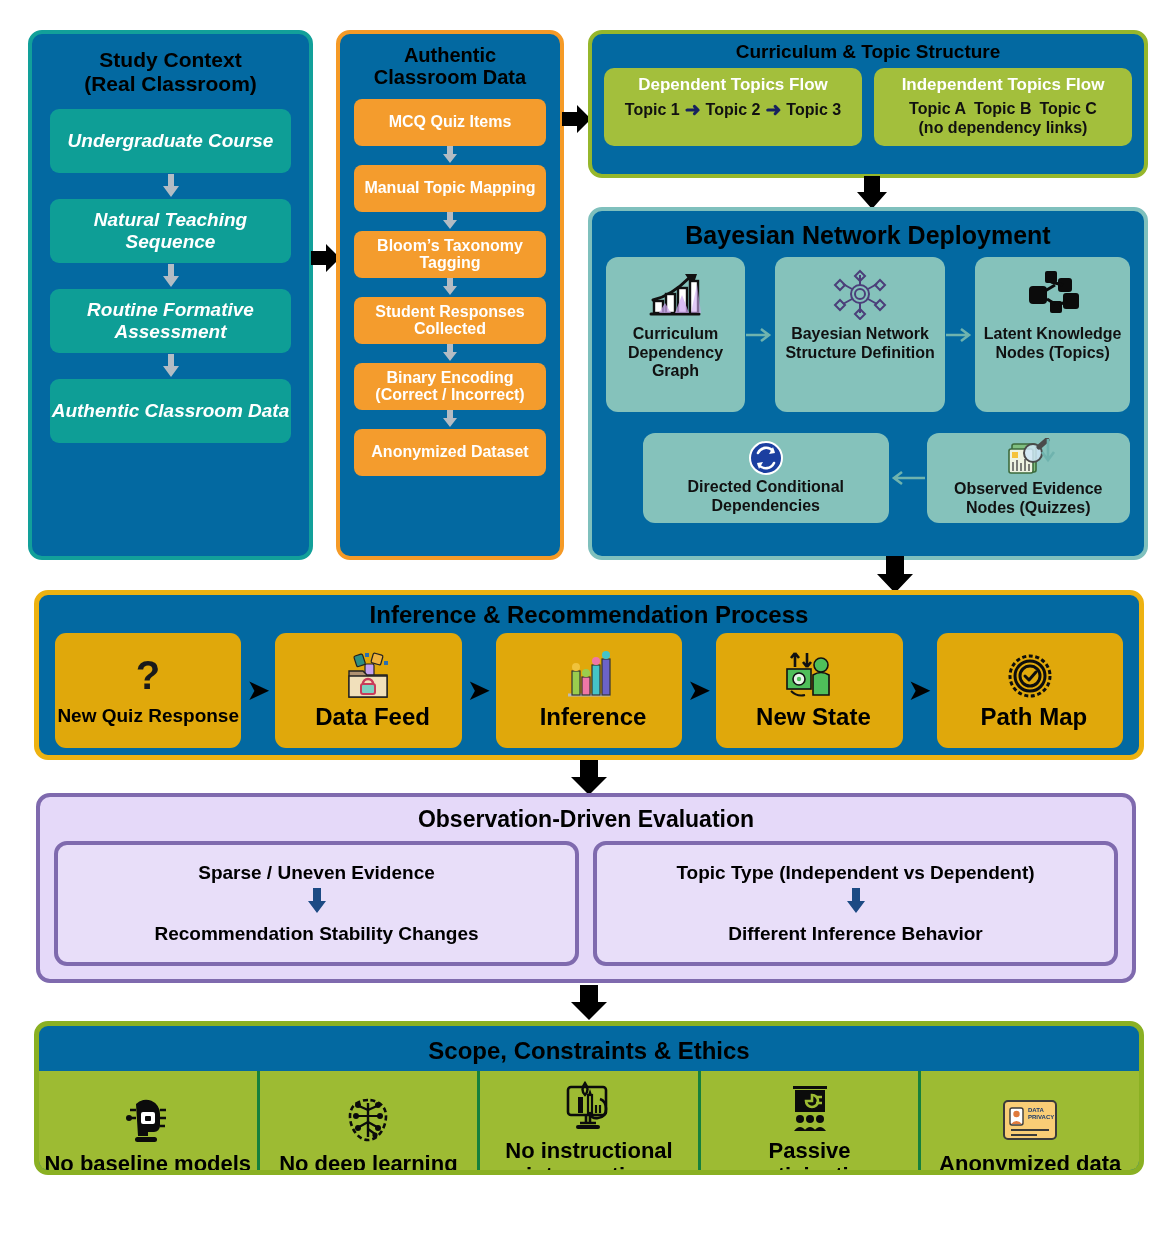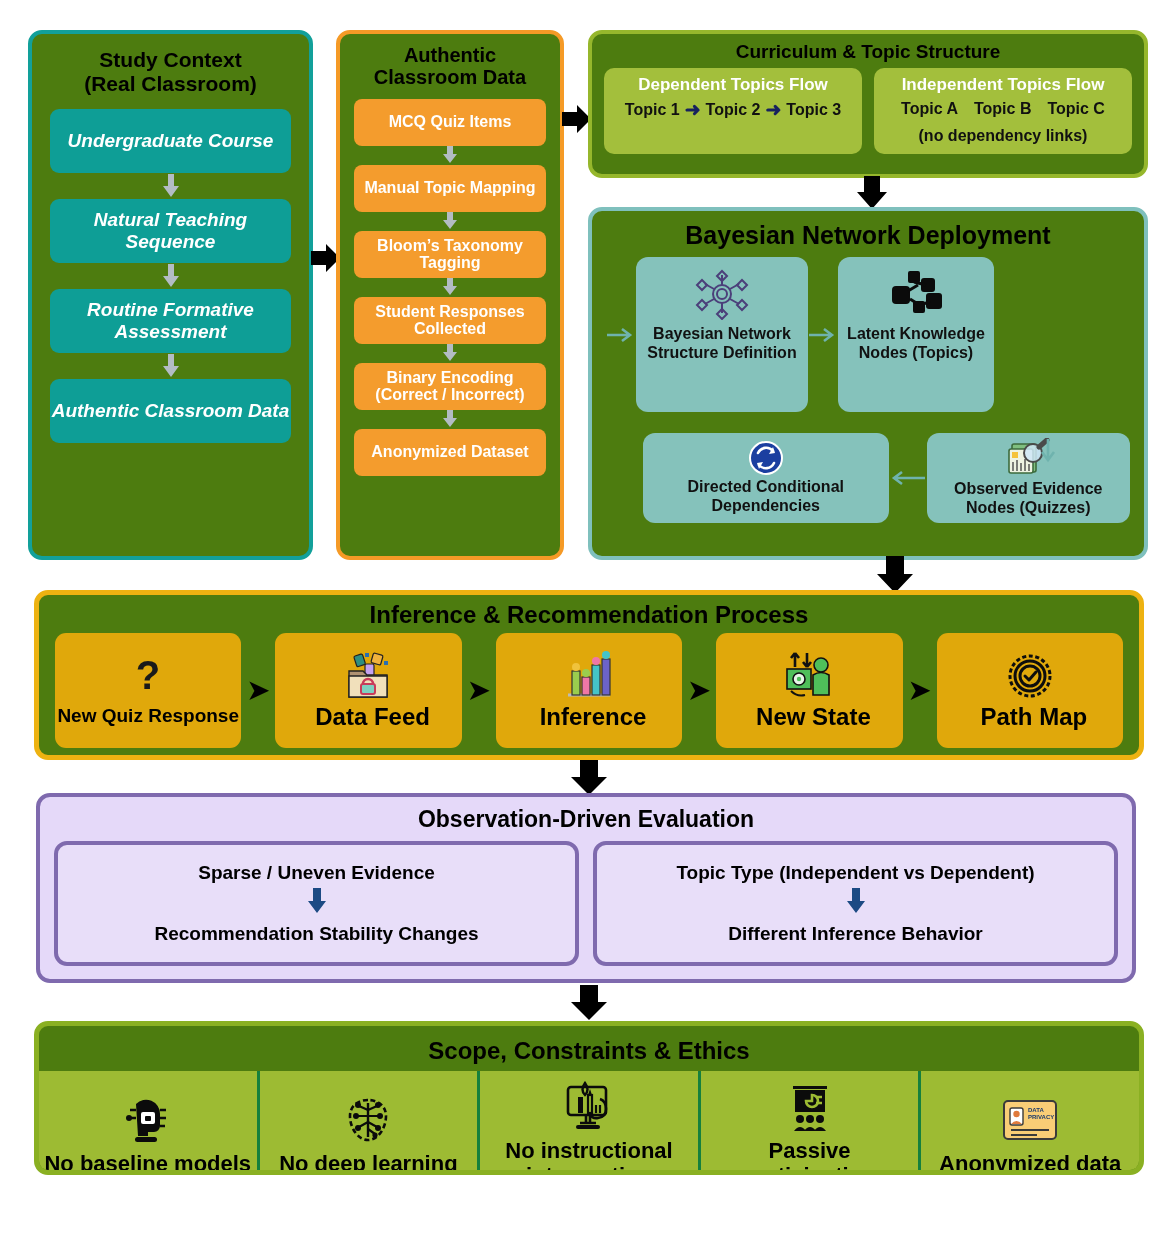--- a/index.html
+++ b/index.html
@@ -8,21 +8,21 @@
     background:#ffffff;
     font-family: "Liberation Sans", sans-serif;
     position: relative;
     overflow: hidden;
   }
   .canvas { position:absolute; inset:0; }
 
   
   .panel {
     position:absolute;
-    background:#4d7c0f;
+    background:#0369a1;
     border-radius:14px;
   }
   .panel-title {
     text-align:center;
     font-weight:bold;
     color:#000;
     line-height:1.12;
   }
 
   
@@ -85,23 +85,23 @@
   }
   .green-sub .sub-head {
     color:#ffffff; font-weight:bold; font-size:17px; text-align:center;
     margin-bottom:5px;
   }
   .topic-line {
     display:flex; align-items:center; justify-content:center;
     gap:5px; color:#111; font-weight:bold; font-size:16px;
     white-space:nowrap;
   }
-  .topic-line.spread { gap:16px; }
+  .topic-line.spread { gap:8px; }
   .nav-arrow { color:#17215e; font-size:19px; font-weight:bold; line-height:1;}
-  .nodep { text-align:center; font-weight:bold; font-size:16px; color:#111; margin-top:9px;}
+  .nodep { text-align:center; font-weight:bold; font-size:16px; color:#111; margin-top:1px;}
 
   
   #bn-panel {
     left:588px; top:207px; width:560px; height:353px;
     border:4px solid #7fc0bd;
   }
   #bn-panel .panel-title { font-size:25px; padding-top:10px; }
   .bn-row { display:flex; padding:0 14px; gap:0; align-items:stretch;}
   .bn-cell {
     background:#85c2bb;
@@ -287,20 +287,37 @@
   <div class="blk" style="left:855px; top:176px;">
     <svg width="34" height="34" viewBox="0 0 34 34">
         <path d="M9 0 h16 v16 h7 L17 33 L2 16 h7 z" fill="#000"></path>
       </svg>
   </div>
 
   <div class="panel" id="bn-panel">
     <div class="panel-title">Bayesian Network Deployment</div>
 
     <div class="bn-row" style="margin-top:8px;">
+      <div class="bn-cell" style="width:140px; height:155px;">
+        <div class="bn-icon">
+          <svg width="60" height="48" viewBox="0 0 60 48">
+            <path d="M6 44 L54 44" stroke="#111" stroke-width="3" fill="none" stroke-linecap="round"></path>
+            <path d="M8 30 Q26 26 44 8" stroke="#111" stroke-width="3" fill="none" stroke-linecap="round"></path>
+            <path d="M40 4 L52 4 L48 16 z" fill="#111"></path>
+            <rect x="9" y="31" width="9" height="12" fill="#fff" stroke="#111" stroke-width="2.4"></rect>
+            <rect x="21" y="24" width="9" height="19" fill="#fff" stroke="#111" stroke-width="2.4"></rect>
+            <rect x="33" y="18" width="9" height="25" fill="#fff" stroke="#111" stroke-width="2.4"></rect>
+            <rect x="45" y="11" width="8" height="32" fill="#fff" stroke="#111" stroke-width="2.4"></rect>
+            <path d="M14 43 L20 33 L26 43 z" fill="#cfa8f0" opacity="0.75"></path>
+            <path d="M30 43 L37 25 L44 43 z" fill="#cfa8f0" opacity="0.75"></path>
+            <path d="M46 43 L52 14 L56 43 z" fill="#cfa8f0" opacity="0.6"></path>
+          </svg>
+        </div>
+        <span>Curriculum Dependency Graph</span>
+      </div>
       <div class="bn-h-arrow">
         <svg width="28" height="16" viewBox="0 0 28 16">
             <path d="M0 8 H22 M15 2 L23 8 L15 14" stroke="#6fb3ae" stroke-width="2.6" fill="none"></path>
           </svg>
       </div>
       <div class="bn-cell" style="width:172px; height:155px;">
         <div class="bn-icon">
           <svg width="56" height="52" viewBox="0 0 56 52">
             <g stroke="#4b3f7a" stroke-width="2" fill="none">
               <circle cx="28" cy="26" r="9"></circle>

